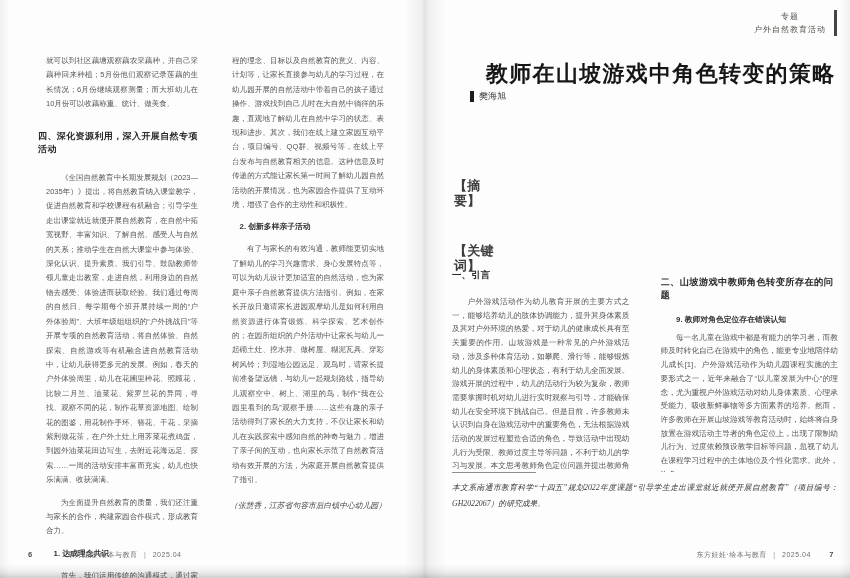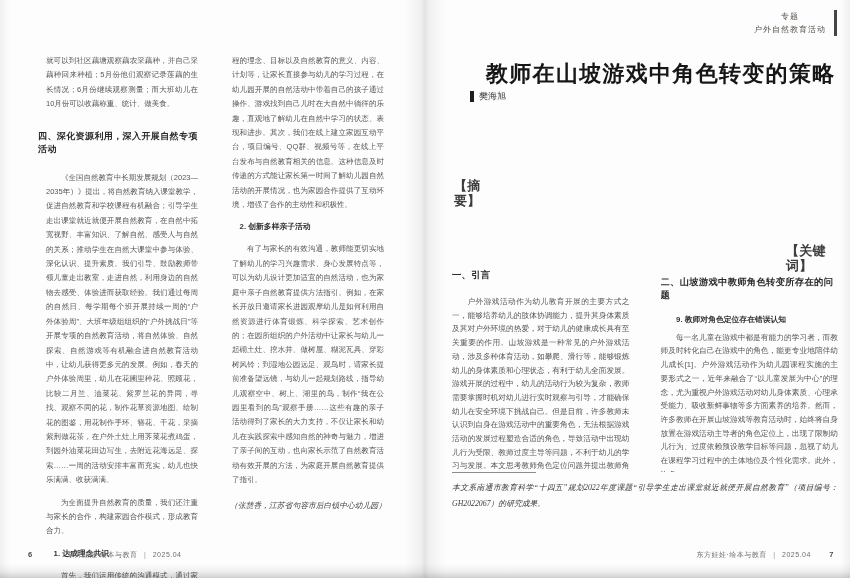--- a/index.html
+++ b/index.html
@@ -41,21 +41,21 @@
   
   .corner{position:absolute;top:10px;right:13px;text-align:center;padding-right:8px;
           border-right:3px solid #454545;font-size:8px;line-height:13px;color:#55504a;letter-spacing:1px;}
   .title{position:absolute;left:44px;top:42px;width:366px;margin:17px;font-size:22px;line-height:30px;
          font-weight:bold;color:#161616;letter-spacing:1.3px;font-family:"Liberation Serif",serif;}
   .author{position:absolute;left:45px;top:90px;font-size:9px;color:#3a3a3a;display:flex;align-items:center;}
   .author-marker{display:inline-block;width:4px;height:11px;background:#1d1d1d;margin-right:5px;}
 
   .abstract,.keywords{position:absolute;left:29px;width:384px;display:flex;font-size:13px;line-height:15px;color:#555;}
   .abstract{top:178px;}
-  .keywords{top:243px;justify-content:flex-end;}
+  .keywords{top:243px;}
   .ablabel{flex:0 0 52px;color:#3d3d3d;font-weight:bold;letter-spacing:0.3px;}
   .abtext{flex:1;text-align:justify;}
 
   .rp-cols{position:absolute;left:27px;top:263px;width:386px;display:flex;gap:31px;}
   .rcol{width:186px;}
   .rcol-1{height:206px;overflow:hidden;}
   .rcol-2{height:218px;overflow:hidden;}
   .rpara{margin:0;font-size:7.7px;line-height:13.7px;text-align:justify;text-indent:2em;color:#565656;}
   .rpara.noindent{text-indent:0;}
   .rh2{margin:6px 0 13px;font-size:9.3px;line-height:13px;font-weight:bold;color:#2a2a2a;letter-spacing:0.3px;}

